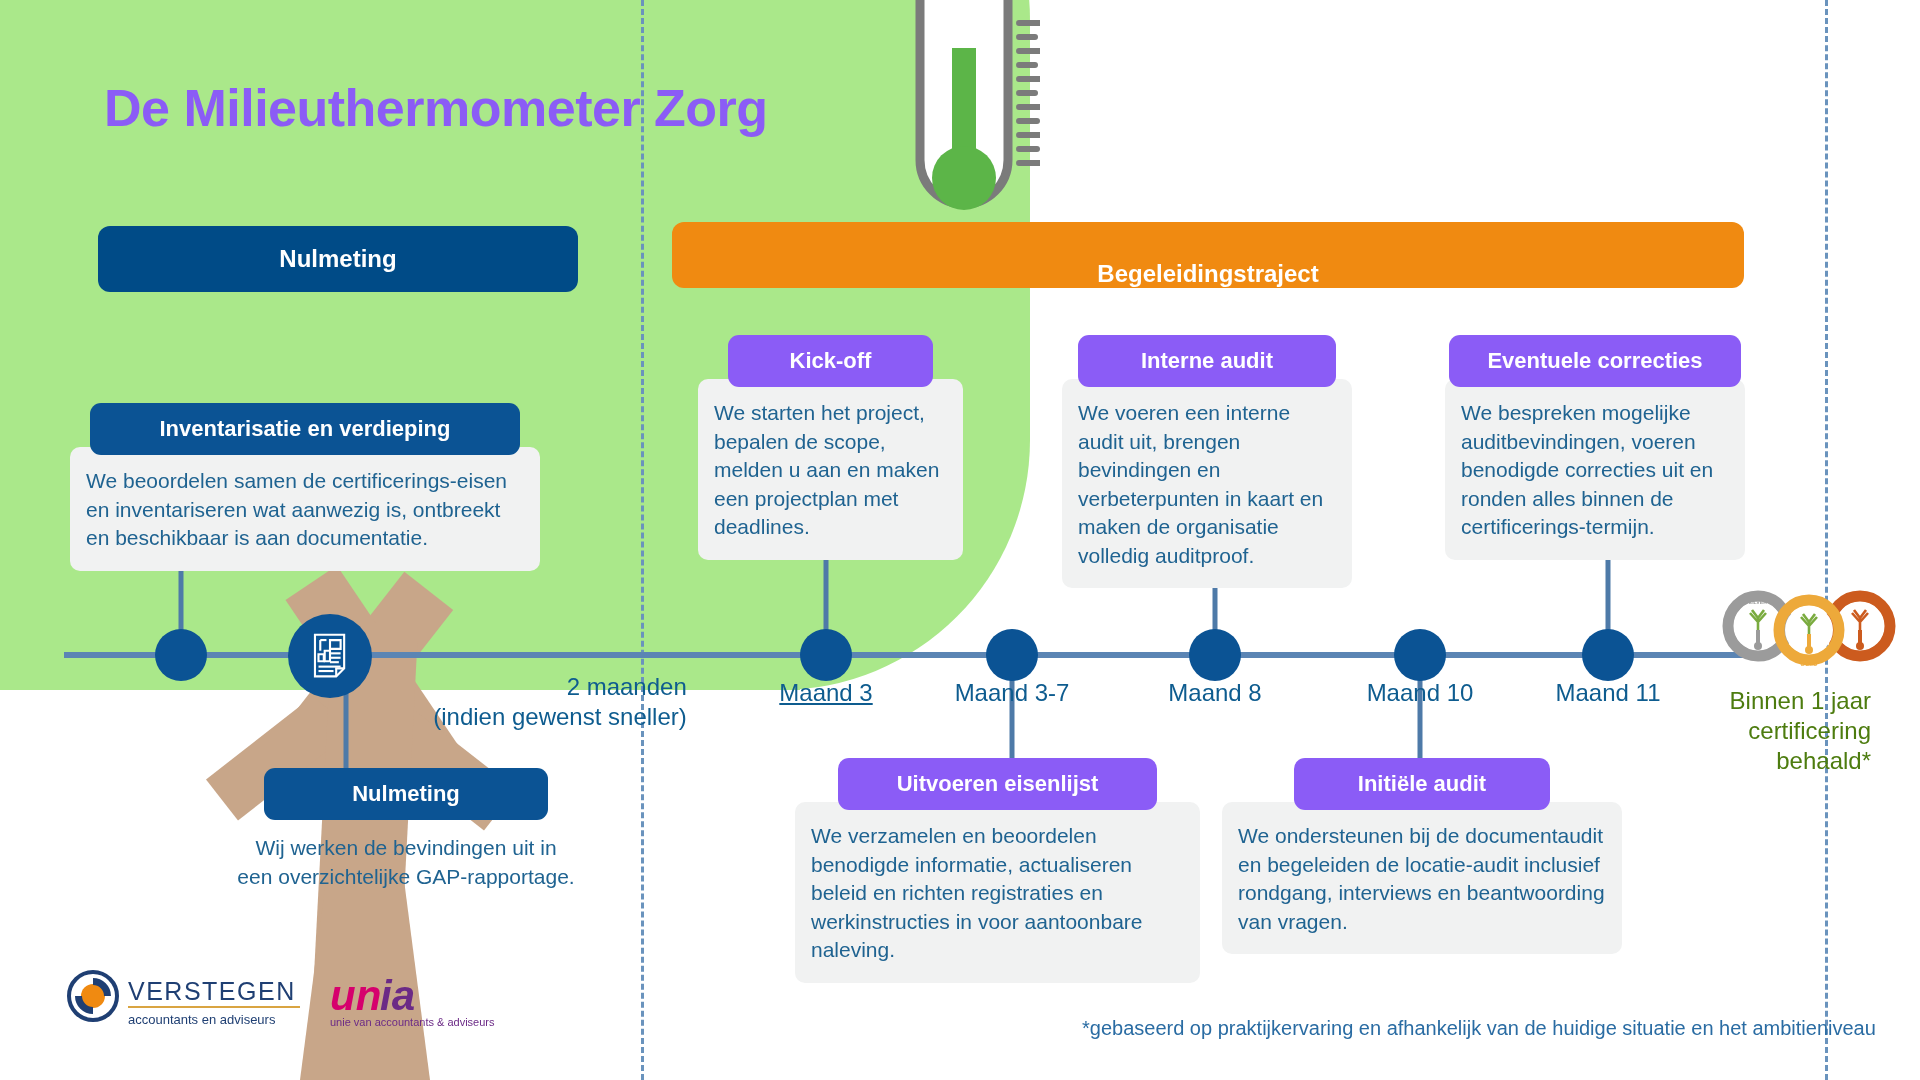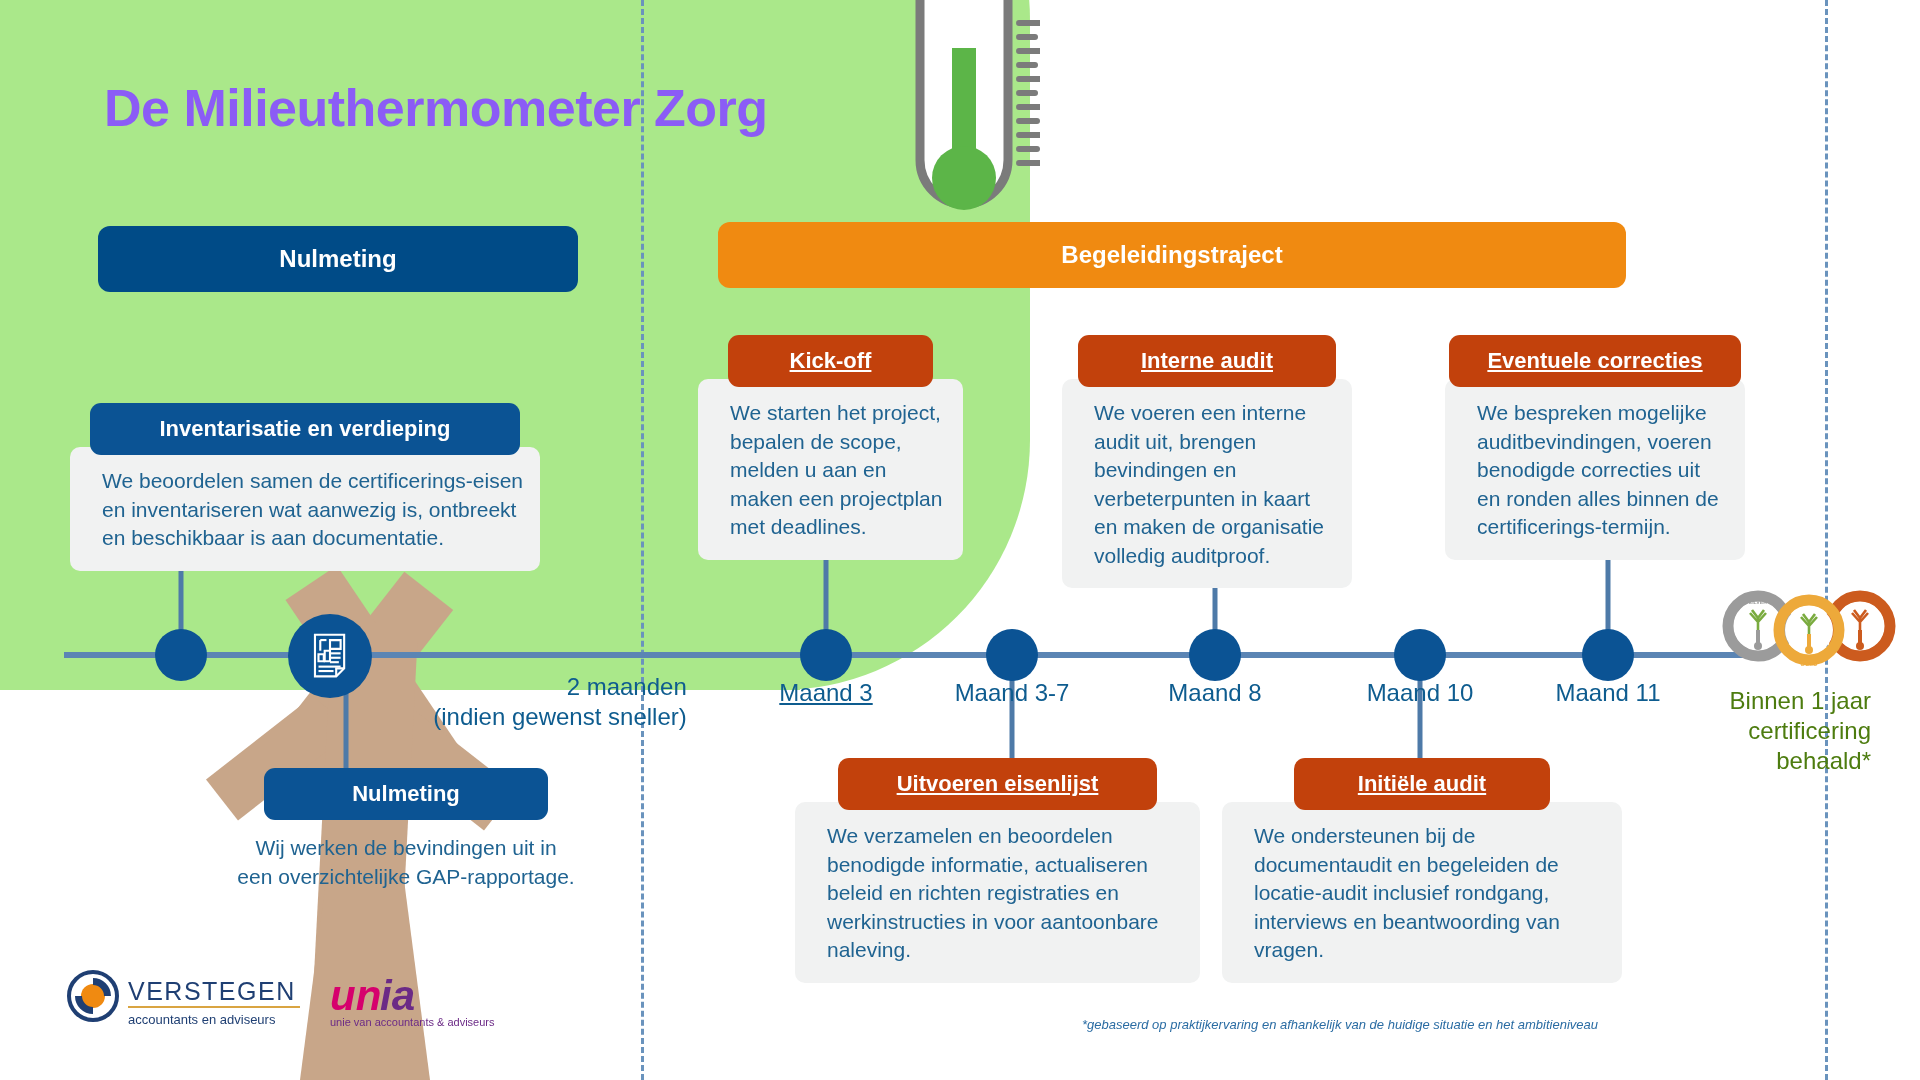--- a/index.html
+++ b/index.html
@@ -152,46 +152,45 @@
     border-radius: 11px;
     color: #fff;
     font-size: 22px;
     font-weight: bold;
     padding: 13px 18px;
     text-align: center;
     z-index: 2;
     display: flex; align-items: center; justify-content: center;
   }
   .headBlue { background: #0b5394; }
-  .headOrange { background: #c2410c; text-decoration: underline; }
+  .headOrange { background: #8b5cf6; }
   .cardBody {
     position: relative;
     margin-top: -8px;
     background: #f1f2f2;
     border-radius: 10px;
     color: #1f6391;
     font-size: 21px;
     line-height: 1.36;
-    padding: 20px 16px 18px 32px;
+    padding: 20px 16px 18px 16px;
     z-index: 1;
   }
   .plainBody {
     color: #1f6391;
     font-size: 21px;
     line-height: 1.36;
     text-align: center;
     padding-top: 14px;
   }
 
   
   .footnote {
     position: absolute;
     left: 1082px; top: 1017px;
-    font-size: 13px;
-    font-style: italic;
+    font-size: 20px;
     color: #2a6ca3;
     white-space: nowrap;
   }
 
   
   .logoVerstegen {
     position: absolute;
     left: 66px; top: 968px;
     width: 240px; height: 62px;
   }
@@ -262,21 +261,21 @@
           <rect x="126" y="154" width="24" height="6" rx="3"></rect>
           <rect x="126" y="168" width="34" height="6" rx="3"></rect>
         </g>
       </g>
     </svg>
   </div>
 
   <div class="phase phaseBlue" style="left:98px; top:226px; width:480px; height:66px;">
     <span>Nulmeting</span>
   </div>
-  <div class="phase phaseOrange" style="left:718px; top:222px; width:908px; height:66px;">
+  <div class="phase phaseOrange" style="left:672px; top:222px; width:1072px; height:66px;align-items:flex-end;">
     <span>Begeleidingstraject</span>
   </div>
 
   <div class="card" style="left:70px; top:403px; width:470px;">
     <div class="cardHead headBlue" style="margin:0 20px;">Inventarisatie en verdieping</div>
     <div class="cardBody">We beoordelen samen de certificerings-eisen en inventariseren wat aanwezig is, ontbreekt en beschikbaar is aan documentatie.</div>
   </div>
 
   <div class="card" style="left:236px; top:768px; width:340px;">
     <div class="cardHead headBlue" style="margin:0 28px;">Nulmeting</div>

